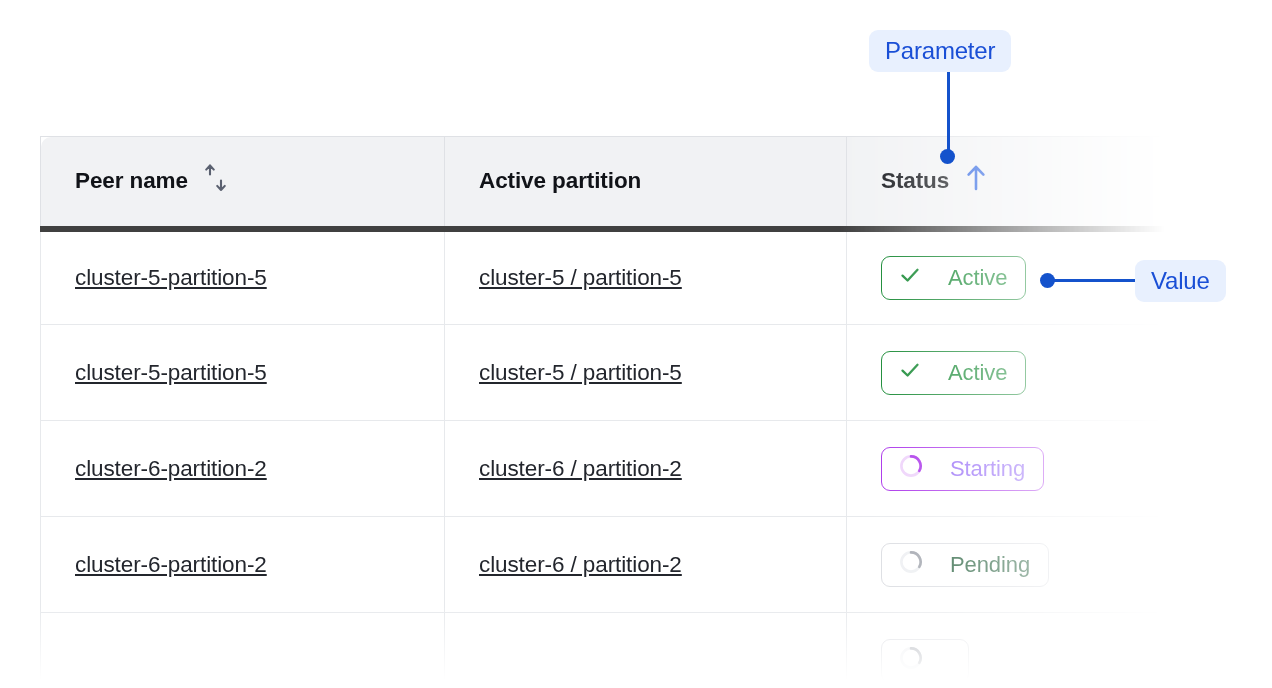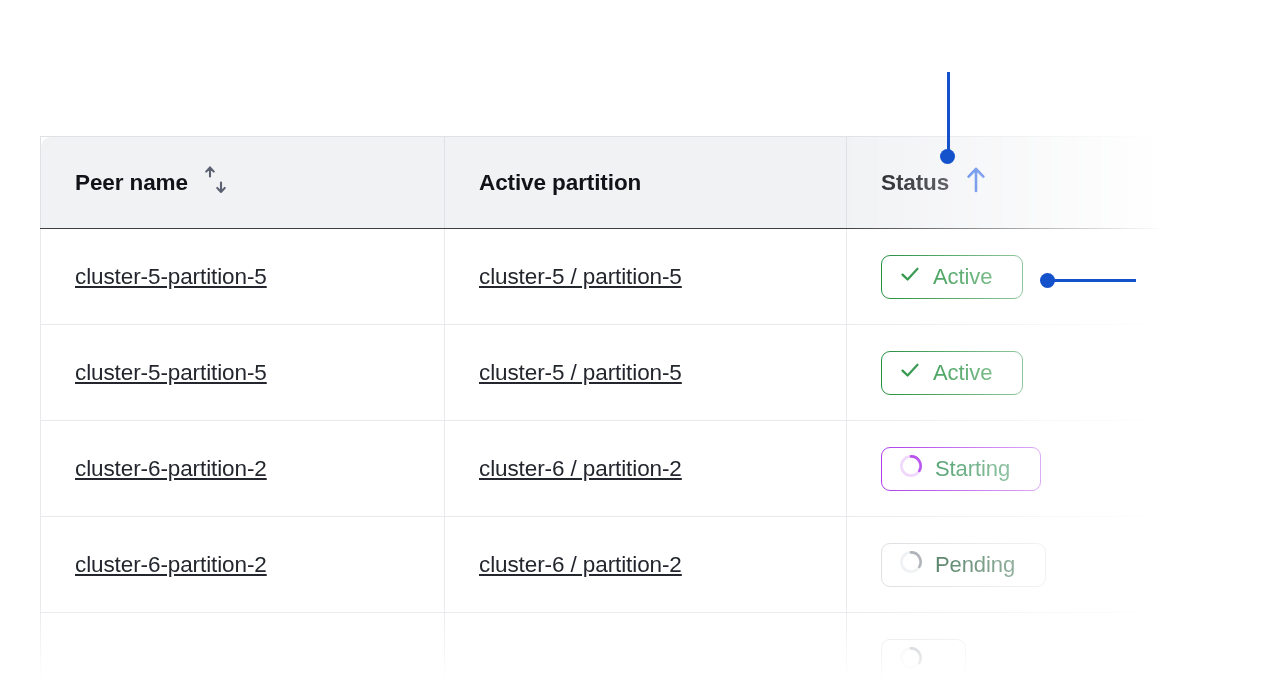--- a/index.html
+++ b/index.html
@@ -48,21 +48,21 @@
   table.peer-table thead th {
     background: #f1f2f4;
     height: 92px;
     padding: 0 0 0 34px;
     text-align: left;
     font-size: 22.5px;
     font-weight: bold;
     color: #111318;
     letter-spacing: -0.1px;
     border-top: 1px solid #dfe1e5;
-    border-bottom: 1px solid #404040;
+    border-bottom: 6px solid #404040;
     border-right: 1px solid #dfe1e5;
     vertical-align: middle;
     box-sizing: border-box;
   }
   table.peer-table thead th:first-child {
     border-left: 1px solid #dfe1e5;
     border-top-left-radius: 10px;
   }
 
   .th-inner {
@@ -93,34 +93,34 @@
 
   
   col.c-peer    { width: 404px; }
   col.c-part    { width: 402px; }
   col.c-status  { width: 346px; }
 
   
   .badge {
     display: inline-flex;
     align-items: center;
-    gap: 11px;
+    gap: 26px;
     height: 44px;
-    padding: 0 30px 0 16px;
+    padding: 0 18px 0 16px;
     border-radius: 9px;
     border: 1.6px solid #058024;
     color: #058024;
     font-size: 22px;
     font-weight: 500;
     background: #ffffff;
     box-sizing: border-box;
     white-space: nowrap;
   }
   .badge.badge-active  { border-color:#058024; color:#058024; }
-  .badge.badge-starting{ border-color:#a322e8; color:#15803d; }
+  .badge.badge-starting{ border-color:#a322e8; color:#8b5cf6; }
   .badge.badge-pending { border-color:#d9dbe0; color:#14532d; }
 
   .check-icon { display:block; }
   .spinner-icon { display:block; }
 
   
   .sort-updown, .sort-up { display:block; }
 
   
   .anno-chip {
@@ -283,17 +283,19 @@
             </span>
           </td>
         </tr>
 
       </tbody>
     </table>
   </div>
 
   <div class="anno-line" id="line-parameter"></div>
   <div class="anno-dot" id="dot-parameter"></div>
+  <div class="anno-chip" id="chip-parameter">Parameter</div>
 
   <div class="anno-line" id="line-value"></div>
   <div class="anno-dot" id="dot-value"></div>
+  <div class="anno-chip" id="chip-value">Value</div>
 
 </div>
 
 </body></html>

